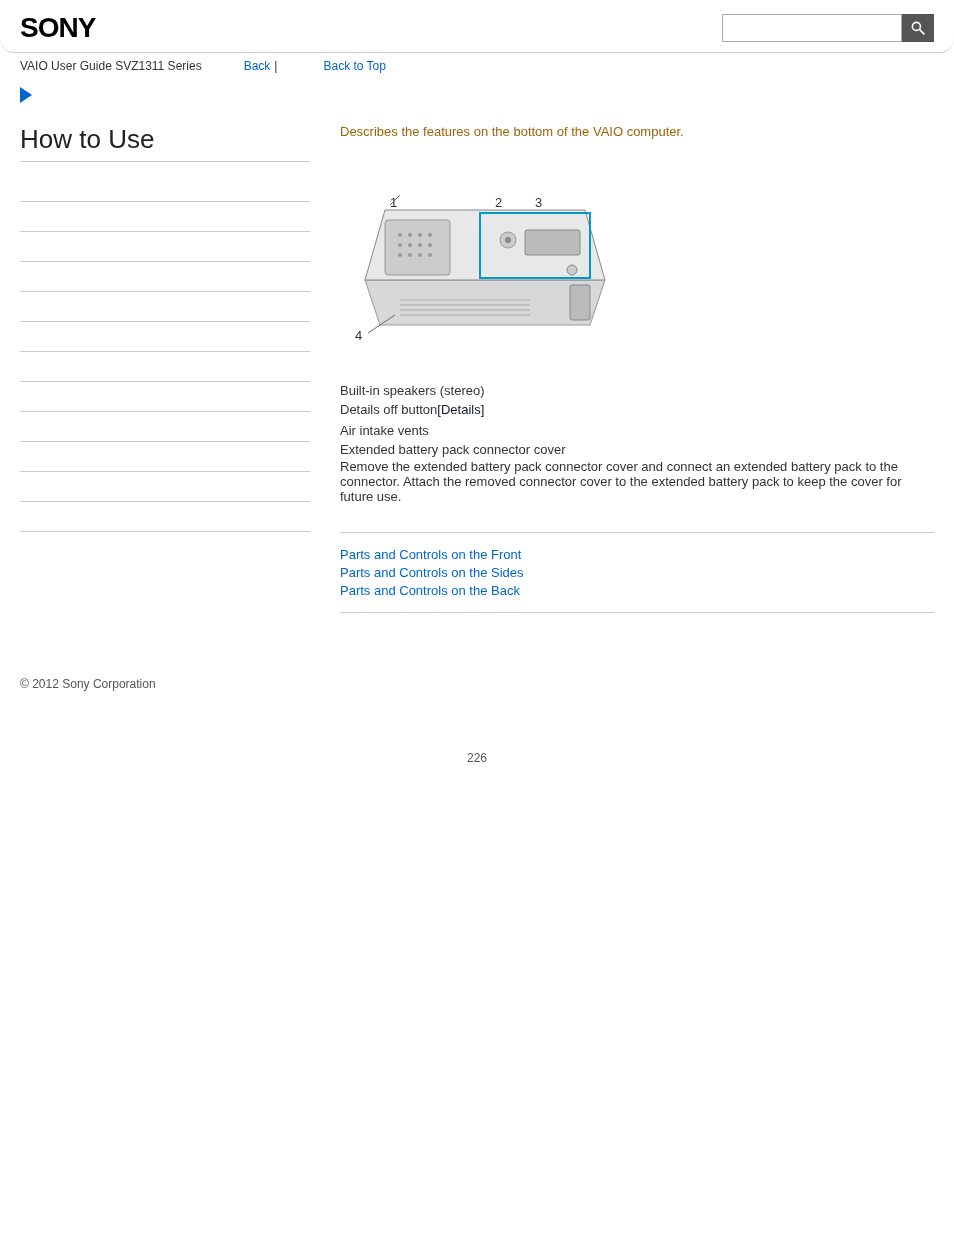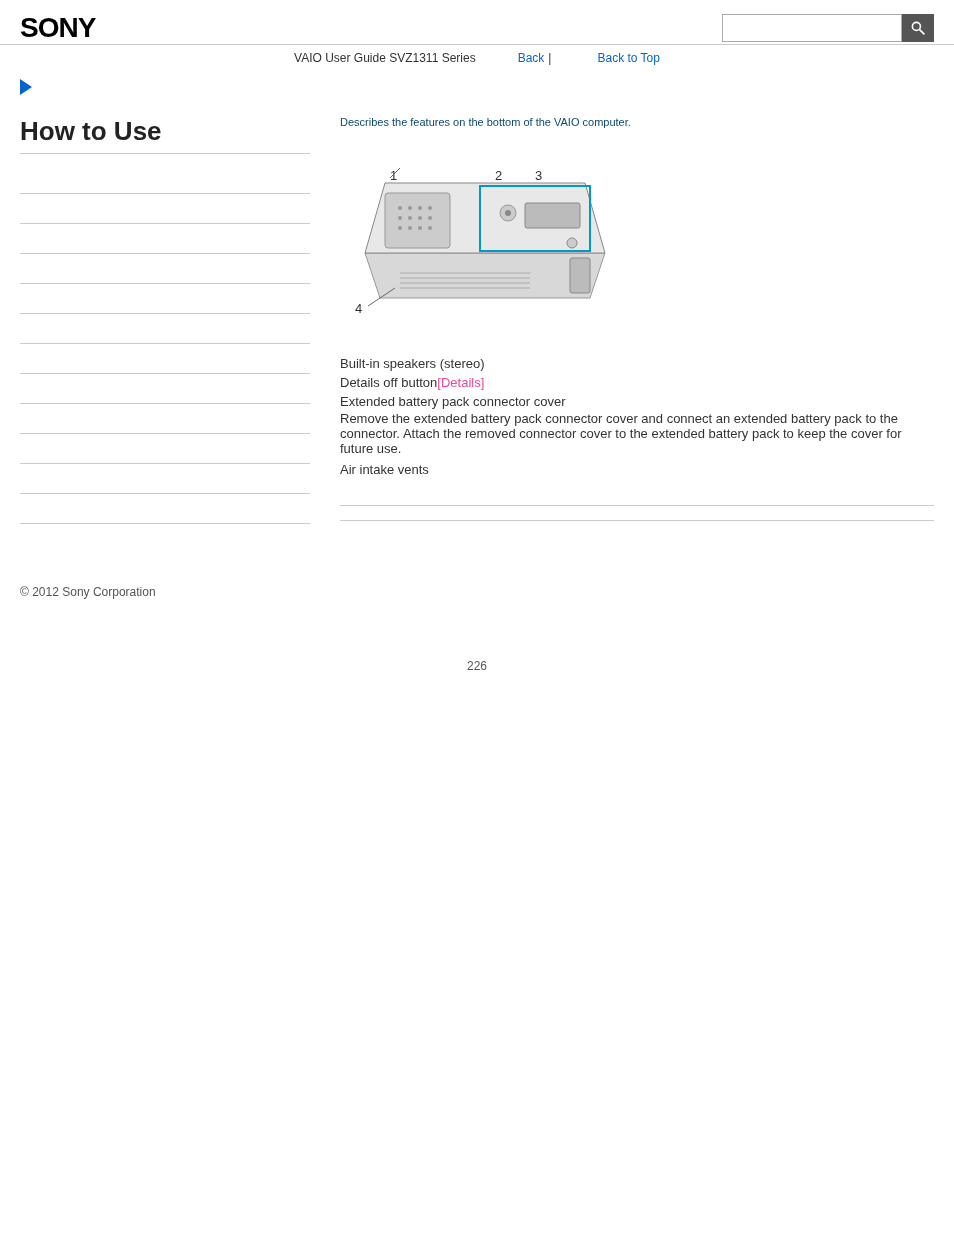--- a/index.html
+++ b/index.html
@@ -10,22 +10,23 @@
       background: #fff;
       width: 954px;
       min-height: 1235px;
     }
 
     
     .header {
       display: flex;
       align-items: center;
       justify-content: space-between;
-      padding: 12px 20px 0 20px;
+      padding: 12px 20px 8px 20px;
       border-bottom: 1px solid #ccc;
+      border-radius: 14px;
     }
     .sony-logo {
       font-size: 28px;
       font-weight: 900;
       letter-spacing: -1px;
       color: #000;
       font-family: Arial Black, Arial, sans-serif;
     }
     .search-area {
       display: flex;
@@ -50,21 +51,21 @@
       justify-content: center;
     }
     .search-icon-svg {
       width: 16px;
       height: 16px;
     }
 
     
     .nav-bar {
       display: flex;
-      justify-content: center;
+      justify-content: flex-start;
       align-items: center;
       padding: 6px 20px;
       font-size: 12px;
     }
     .nav-guide-title {
       color: #333;
     }
     .nav-links {
       display: flex;
       gap: 4px;
@@ -100,21 +101,21 @@
 
     
     .sidebar {
       width: 310px;
       min-width: 310px;
       padding-right: 20px;
       padding-top: 10px;
     }
     .sidebar-title {
       font-size: 26px;
-      font-weight: bold;
+      font-weight: normal;
       color: #222;
       margin-bottom: 10px;
       padding-bottom: 6px;
       border-bottom: 1px solid #ccc;
     }
     .sidebar-item {
       border-bottom: 1px solid #ccc;
       padding: 8px 0;
       color: #555;
       font-size: 12px;
@@ -122,44 +123,44 @@
       height: 30px;
     }
 
     
     .content {
       flex: 1;
       padding-top: 10px;
       padding-left: 10px;
     }
     .content-description {
-      font-size: 11px;
-      color: #0c4a6e;
-      margin-bottom: 20px;
+      font-size: 13px;
+      color: #a16207;
+      margin-bottom: 36px;
     }
 
     
     .diagram-container {
       margin-bottom: 20px;
     }
 
     
     .parts-list {
       margin-bottom: 28px;
     }
     .part-item {
       margin-bottom: 4px;
       font-size: 13px;
     }
     .part-item .part-desc-extended {
       margin-top: 2px;
       font-size: 13px;
     }
     .link-blue {
-      color: #ec4899;
+      color: #0f172a;
       text-decoration: none;
       cursor: pointer;
     }
 
     
     .note-section {
       margin-bottom: 20px;
     }
     .note-item {
       font-size: 13px;
@@ -317,33 +318,38 @@
     <div class="parts-list">
 
       <div class="part-item">
         <span>Built-in speakers (stereo)</span>
       </div>
 
       <div class="part-item">
         <span>Details off button</span><a class="link-blue">[Details]</a>
       </div>
 
+      <div class="part-item" style="margin-top:6px;">
+        <span>Air intake vents</span>
+      </div>
+
       <div class="part-item">
         <div>Extended battery pack connector cover</div>
         <div class="part-desc-extended">Remove the extended battery pack connector cover and connect an extended battery pack to the connector. Attach the removed connector cover to the extended battery pack to keep the cover for future use.</div>
       </div>
-
-      <div class="part-item" style="margin-top:6px;">
-        <span>Air intake vents</span>
-      </div>
     </div>
 
 
     <hr class="divider">
 
+    <div class="related-links">
+      <a class="related-link">Parts and Controls on the Front</a>
+      <a class="related-link">Parts and Controls on the Sides</a>
+      <a class="related-link">Parts and Controls on the Back</a>
+    </div>
 
     <hr class="divider">
   </div>
 </div>
 
 <div class="footer">
   <span>© 2012 Sony Corporation</span>
 </div>
 
 <div class="page-number">226</div>

